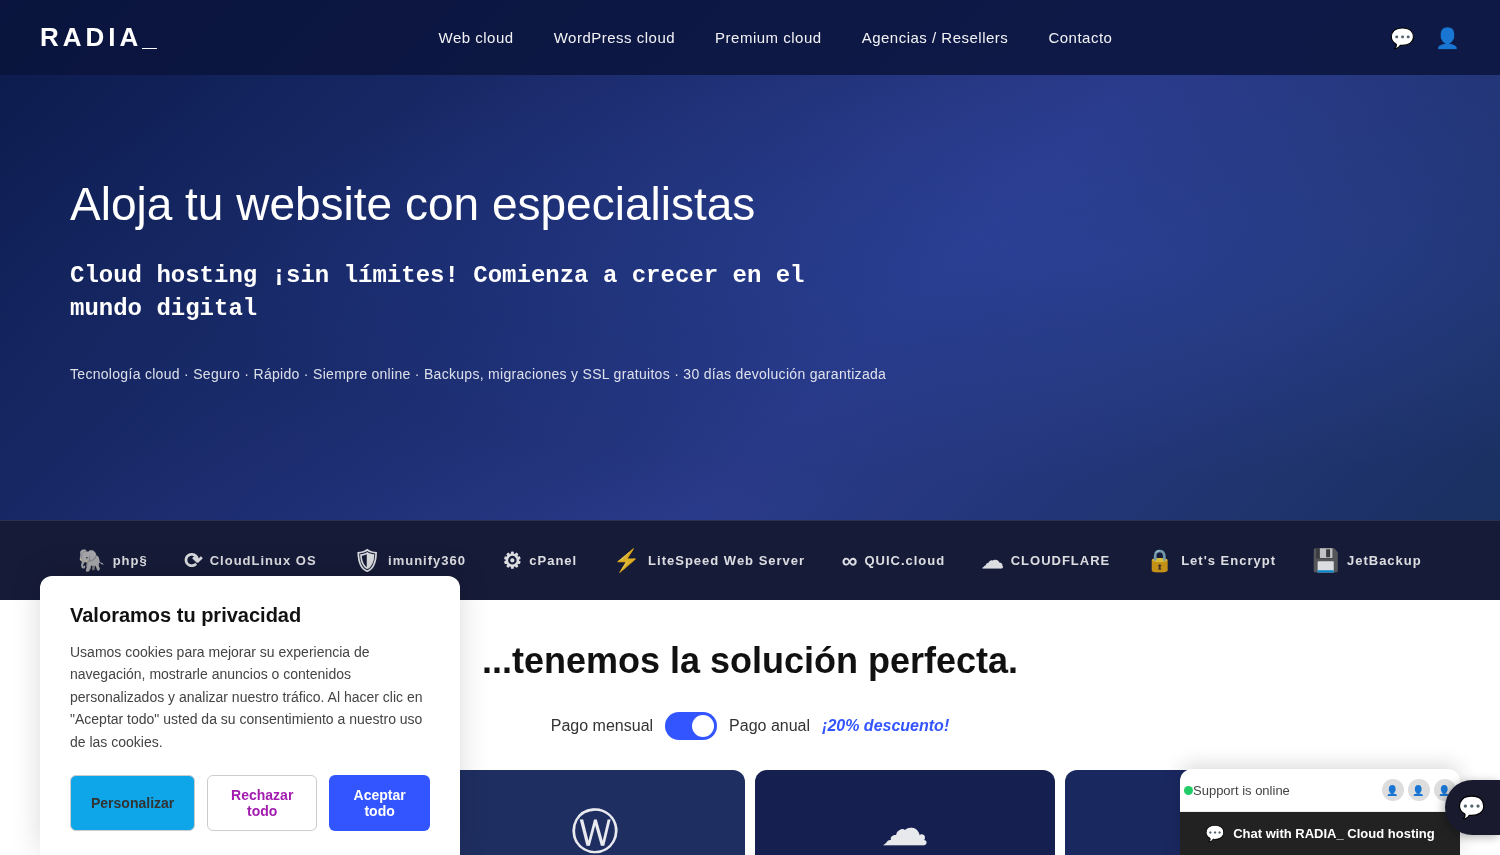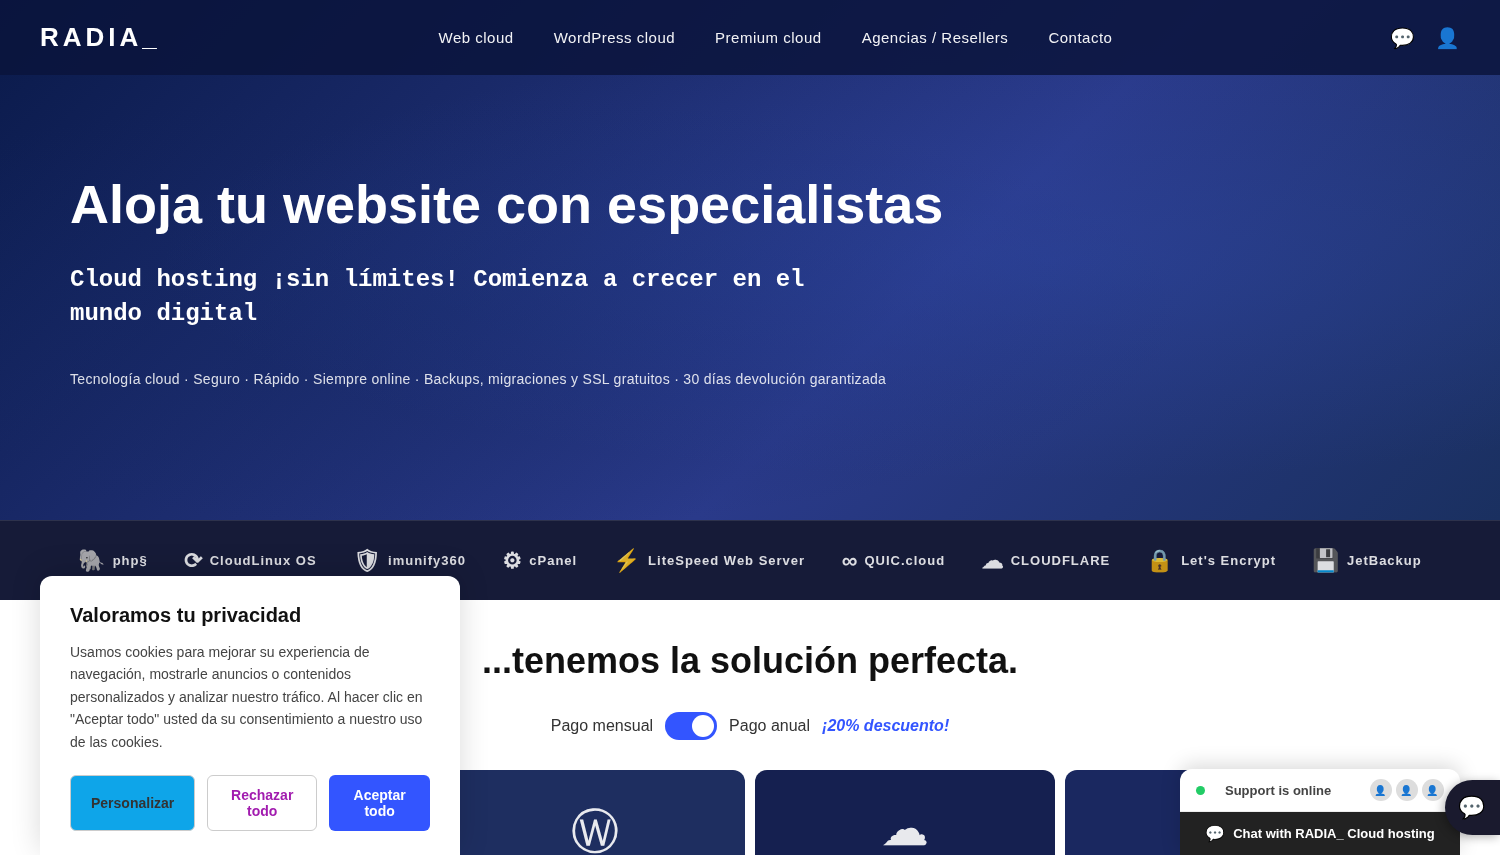--- a/index.html
+++ b/index.html
@@ -32,21 +32,21 @@
     }
     
     .hero-bg-image {
       position: absolute; top: 0; right: 0; bottom: 0; left: 0;
       background: 
         radial-gradient(ellipse at 70% 50%, rgba(50,80,180,0.3) 0%, transparent 60%),
         radial-gradient(ellipse at 30% 60%, rgba(20,40,100,0.4) 0%, transparent 50%);
     }
     .hero-content { position: relative; z-index: 2; }
     .hero h1 {
-      color: white; font-size: 54px; font-weight: 700; line-height: 1.15;
+      color: white; font-size: 46px; font-weight: 400; line-height: 1.15;
       margin-bottom: 28px; max-width: 900px;
     }
     .hero h2 {
       color: white; font-size: 24px; font-weight: 700; line-height: 1.4;
       max-width: 800px; margin-bottom: 40px; font-family: 'Courier New', monospace;
     }
     .hero-features {
       color: rgba(255,255,255,0.85); font-size: 14px; letter-spacing: 0.3px;
     }
 
@@ -123,21 +123,21 @@
       position: fixed; bottom: 0; right: 40px; width: 280px;
       background: white; border-radius: 12px 12px 0 0;
       box-shadow: 0 -4px 20px rgba(0,0,0,0.15); z-index: 200; overflow: hidden;
     }
     .chat-header {
       padding: 14px 16px; display: flex; align-items: center; justify-content: space-between;
       border-bottom: 1px solid #eee;
     }
     .chat-header-title { font-size: 14px; font-weight: 600; color: #111; }
     .chat-close { font-size: 18px; color: #888; cursor: pointer; }
-    .chat-status { padding: 10px 16px; font-size: 13px; color: #444; display: flex; align-items: center; gap: 20px; border-bottom: 1px solid #eee; font-weight: bold; }
+    .chat-status { padding: 10px 4px; font-size: 13px; color: #444; display: flex; align-items: center; gap: 0; border-bottom: 1px solid #eee; }
     .status-dot { width: 9px; height: 9px; background: #22cc66; border-radius: 50%; }
     .chat-agents { display: flex; gap: 4px; margin-left: auto; }
     .agent-avatar { width: 22px; height: 22px; border-radius: 50%; background: #ddd; display: flex; align-items: center; justify-content: center; font-size: 10px; color: #666; }
     .chat-cta {
       padding: 12px 16px; background: #222; color: white;
       font-size: 13px; font-weight: 600; cursor: pointer;
       display: flex; align-items: center; gap: 8px; justify-content: center;
     }
     .chat-cta-icon { font-size: 16px; }
 

